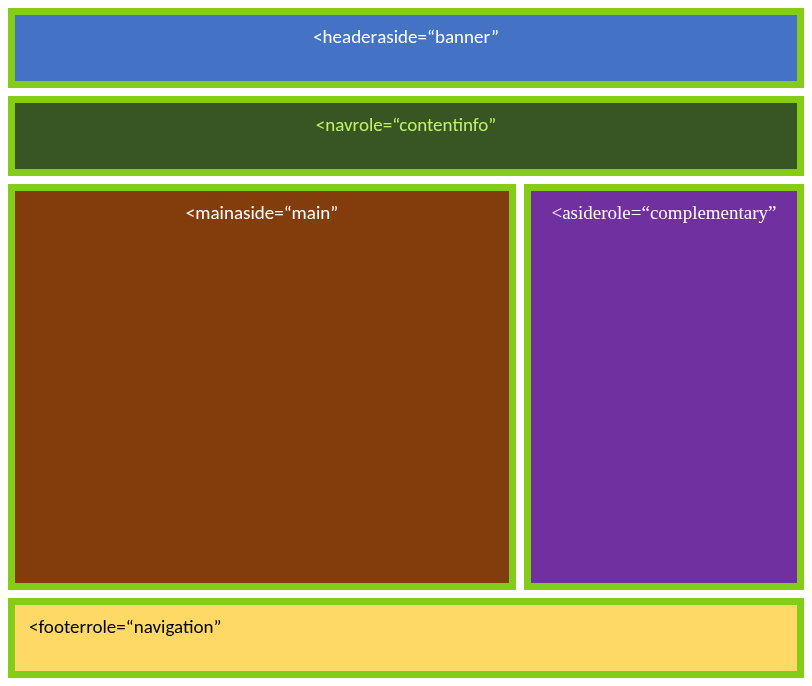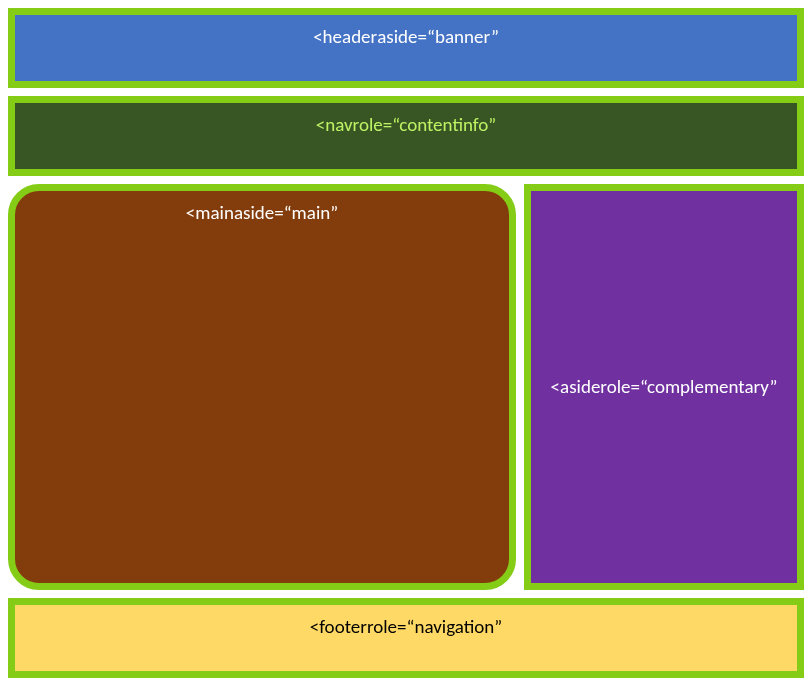--- a/index.html
+++ b/index.html
@@ -46,35 +46,33 @@
       grid-area: nav;
       background: #375623;
       color: #bef264;
       justify-content: center;
     }
     .main {
       grid-area: main;
       background: #833c0c;
       color: #ffffff;
       justify-content: center;
-      border-radius: 31px;
     }
     .aside {
       grid-area: aside;
       background: #7030a0;
       color: #ffffff;
       justify-content: center;
       text-align: center;
-      align-items: center;
+      font-family: Liberation Serif, serif;
     }
     .footer {
       grid-area: footer;
       background: #ffd966;
       color: #000000;
-      justify-content: center;
     }
   </style>
 </head>
 <body>
 
 <div class="layout">
 
   <div class="block header">
     <span>&lt;header</span>
     <span>aside=“banner”</span>

